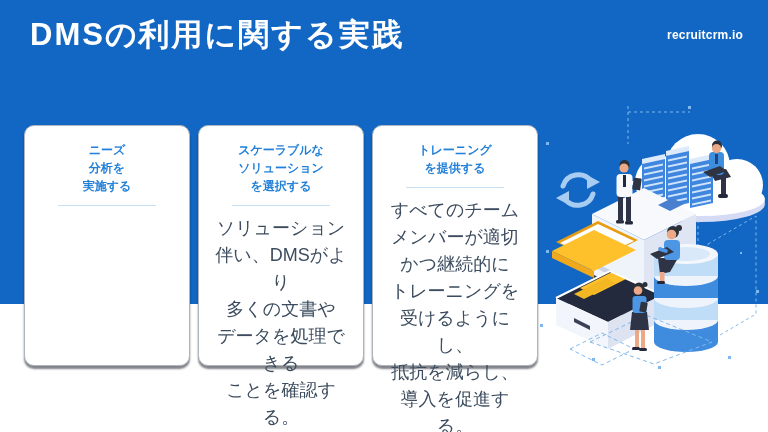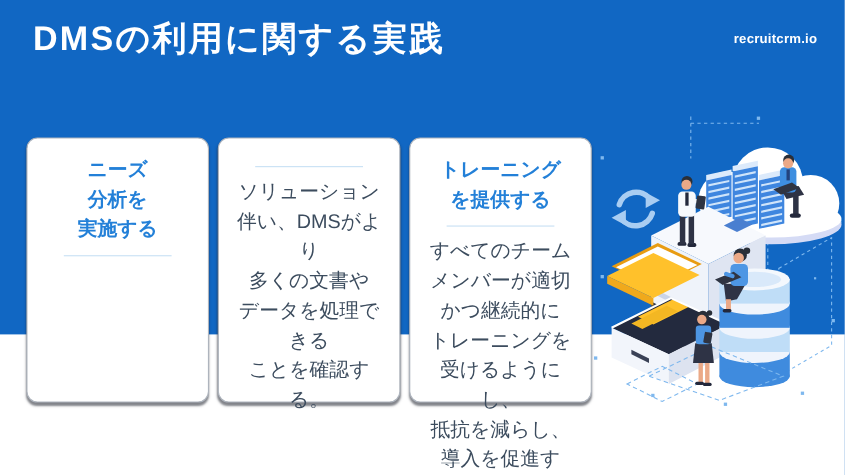--- a/index.html
+++ b/index.html
@@ -28,21 +28,21 @@
   }
   .card{
     box-sizing:border-box;width:166px;height:241px;
     background:var(--card-bg,#FFFFFF);
     border:1px solid #aeb4bd;border-radius:10px;
     box-shadow:0 3px 2px rgba(25,30,40,.55);
     padding:15px 11px 10px 11px;text-align:center;
   }
   .card-heading{
     white-space:pre-line;
-    font-size:18px;font-weight:bold;line-height:1.5;
+    font-size:12px;font-weight:bold;line-height:1.5;
     color:var(--heading,#2380D8);
   }
   .card-divider{
     width:98px;height:1px;margin:10px auto 9px auto;
     background:var(--divider,#C7E0F4);
   }
   .card-body{
     white-space:pre-line;
     font-size:18px;line-height:1.5;
     color:var(--body,#3C4C5E);
@@ -59,20 +59,23 @@
   <div class="brand-logo">recruitcrm.io</div>
 
   <div class="cards">
     <div class="card">
       <div class="card-heading">ニーズ
 分析を
 実施する</div>
       <div class="card-divider"></div>
     </div>
     <div class="card">
+      <div class="card-heading">スケーラブルな
+ソリューション
+を選択する</div>
       <div class="card-divider"></div>
       <div class="card-body">ソリューション
 伴い、DMSがより
 多くの文書や
 データを処理できる
 ことを確認する。</div>
     </div>
     <div class="card">
       <div class="card-heading">トレーニング
 を提供する</div>

